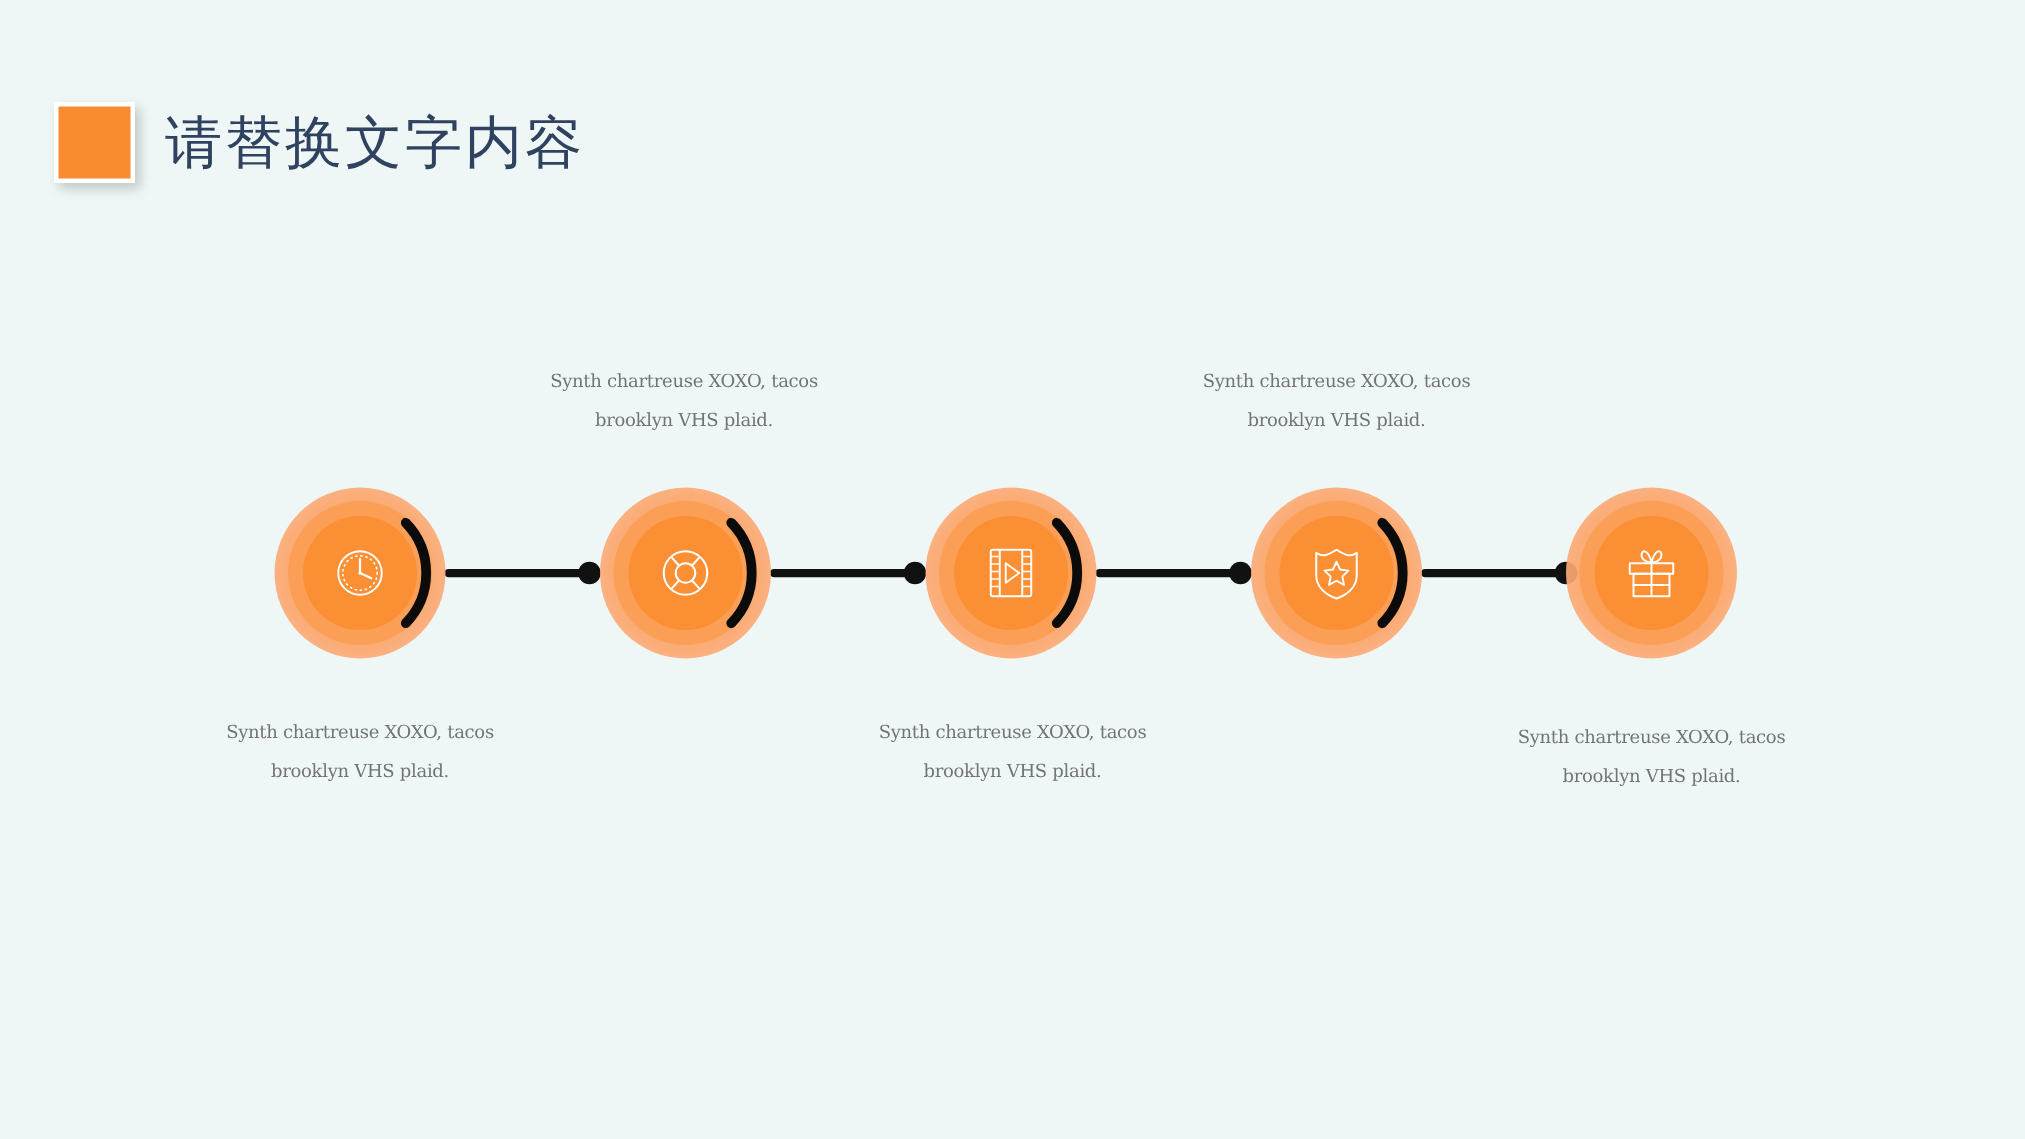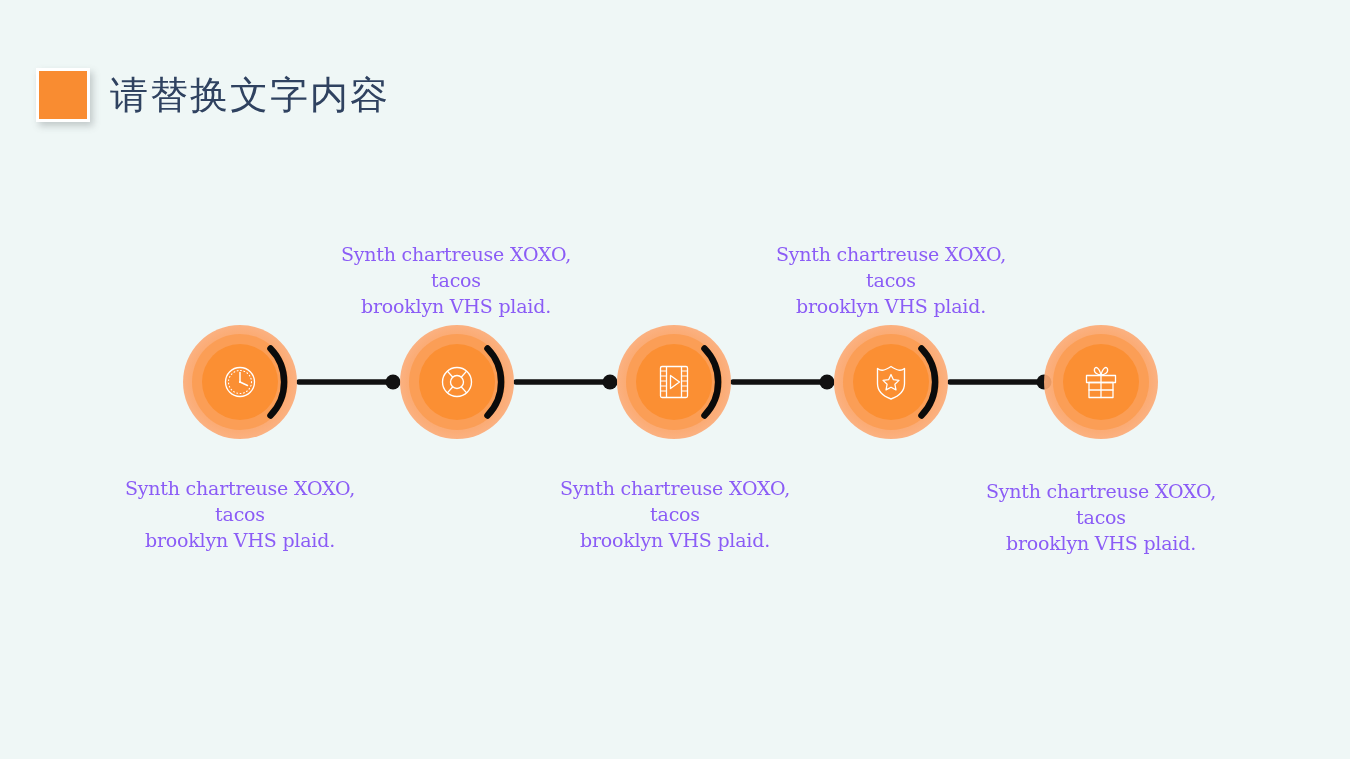--- a/index.html
+++ b/index.html
@@ -58,23 +58,23 @@
   #timeline-svg {
     position: absolute;
     left: 0;
     top: 0;
   }
 
   .step-caption {
     position: absolute;
     width: 250px;
     text-align: center;
-    font-size: 19px;
+    font-size: 12px;
     line-height: 26px;
-    color: #8b5cf6;
+    color: #737373;
     font-family: "DejaVu Serif", "Liberation Serif", serif;
     letter-spacing: -0.2px;
     pointer-events: none;
   }
   .step-caption.below { }
   .step-caption.above { }
 </style>
 </head>
 <body>
 

